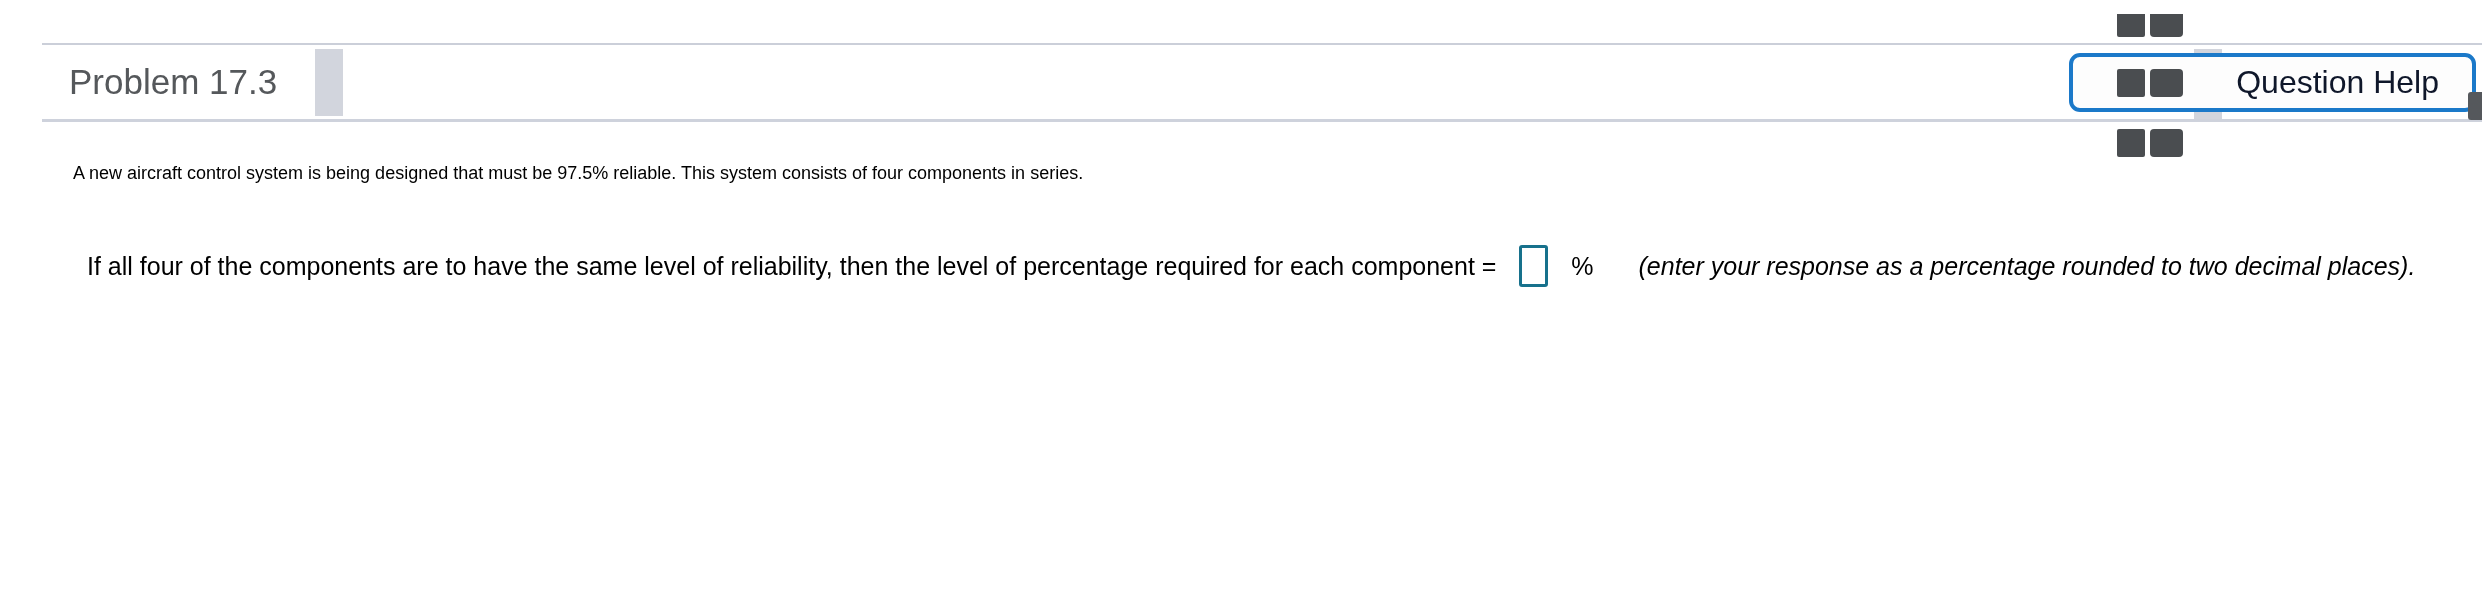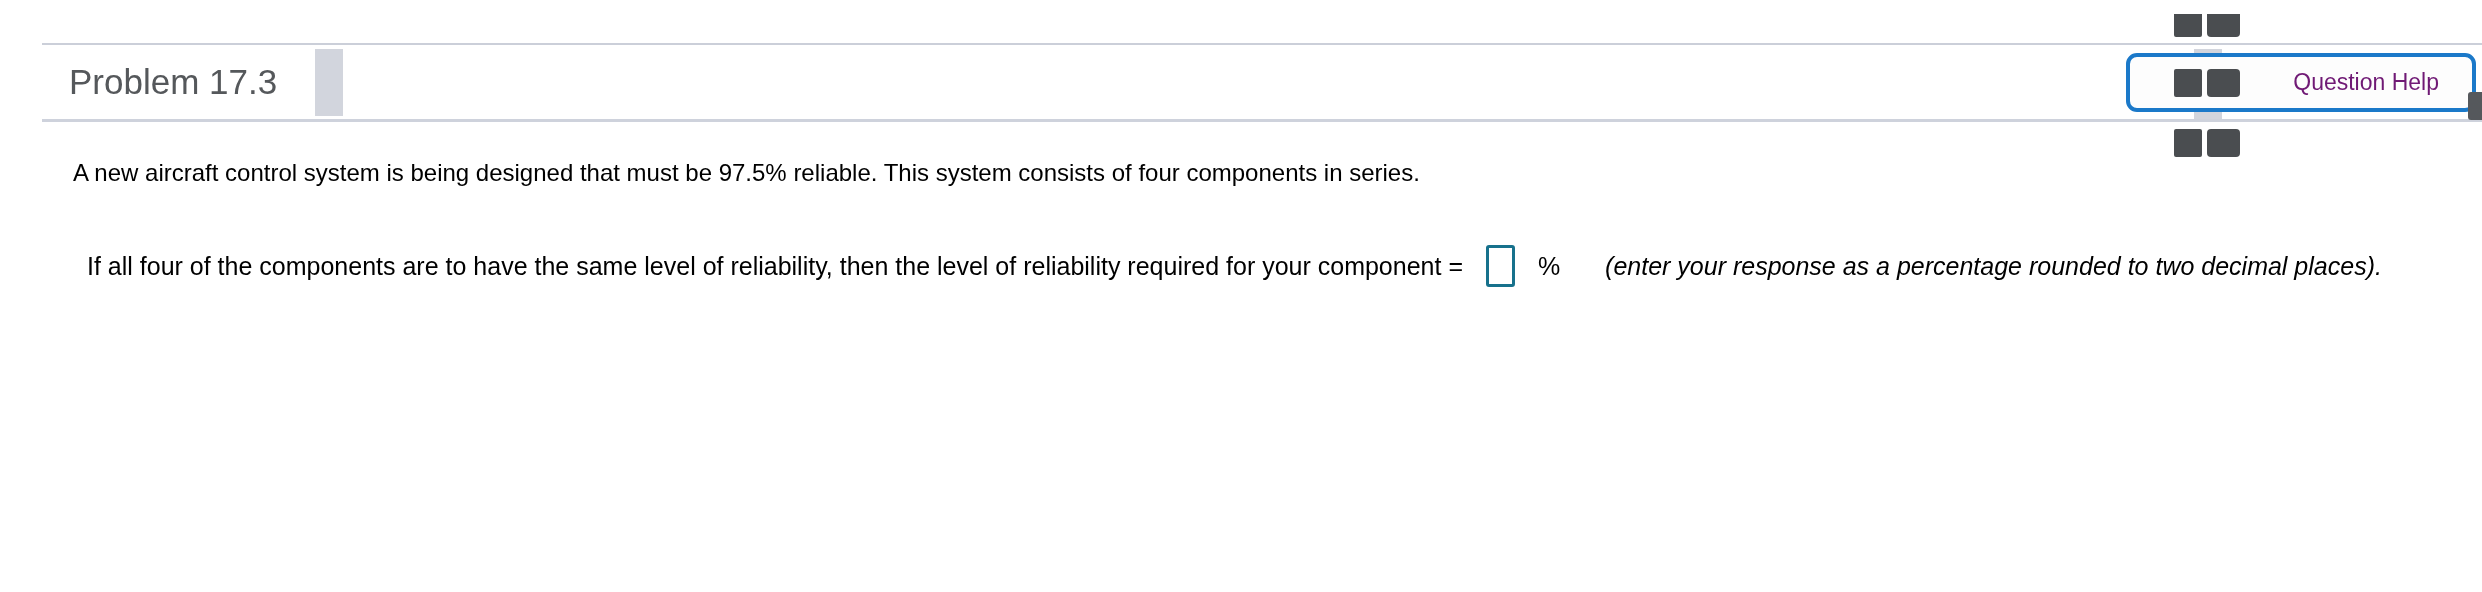--- a/index.html
+++ b/index.html
@@ -56,35 +56,35 @@
   .list-icon { display: inline-flex; flex-direction: column; gap: 4px; }
   .list-icon .row { display: flex; align-items: center; gap: 5px; }
   .list-icon .dot {
     width: 8px; height: 8px;
     background: #4a4d50; border-radius: 2px; display: inline-block;
   }
   .list-icon .bar {
     width: 33px; height: 8px;
     background: #4a4d50; border-radius: 4px; display: inline-block;
   }
-  .qh-label { font-size: 23px; color: #701a75; white-space: nowrap; }
+  .qh-label { font-size: 32px; color: #0f172a; white-space: nowrap; }
 
   .clipped {
     position: absolute;
     right: 0; top: 47px;
     width: 6px; height: 10px;
     background: #55585c;
     border-radius: 3px 0 0 3px;
     display: block;
   }
 
   
   .content { padding: 22px 20px 0 17px; }
   .statement {
-    font-size: 24px;
+    font-size: 18px;
     color: #000000;
     line-height: 30px;
     white-space: nowrap;
   }
   .question-line {
     margin-top: 29px;
     font-size: 25px;
     color: #000000;
     white-space: nowrap;
   }
@@ -134,20 +134,20 @@
       <span class="qh-label">Question Help</span>
     </button>
 
     <span class="clipped"></span>
   </header>
 
   <main class="content">
     <p class="statement">A new aircraft control system is being designed that must be 97.5% reliable. This system consists of four components in series.</p>
 
     <p class="question-line">
-      <span>If all four of the components are to have the same level of reliability, then the level of reliability required for your component =</span>
+      <span>If all four of the components are to have the same level of reliability, then the level of percentage required for each component =</span>
       <input class="answer-box" type="text" value="" style="">
       <span class="pct">%</span>
       <span class="note">(enter your response as a percentage rounded to two decimal places).</span>
     </p>
   </main>
 
 </div>
 
 </body></html>

